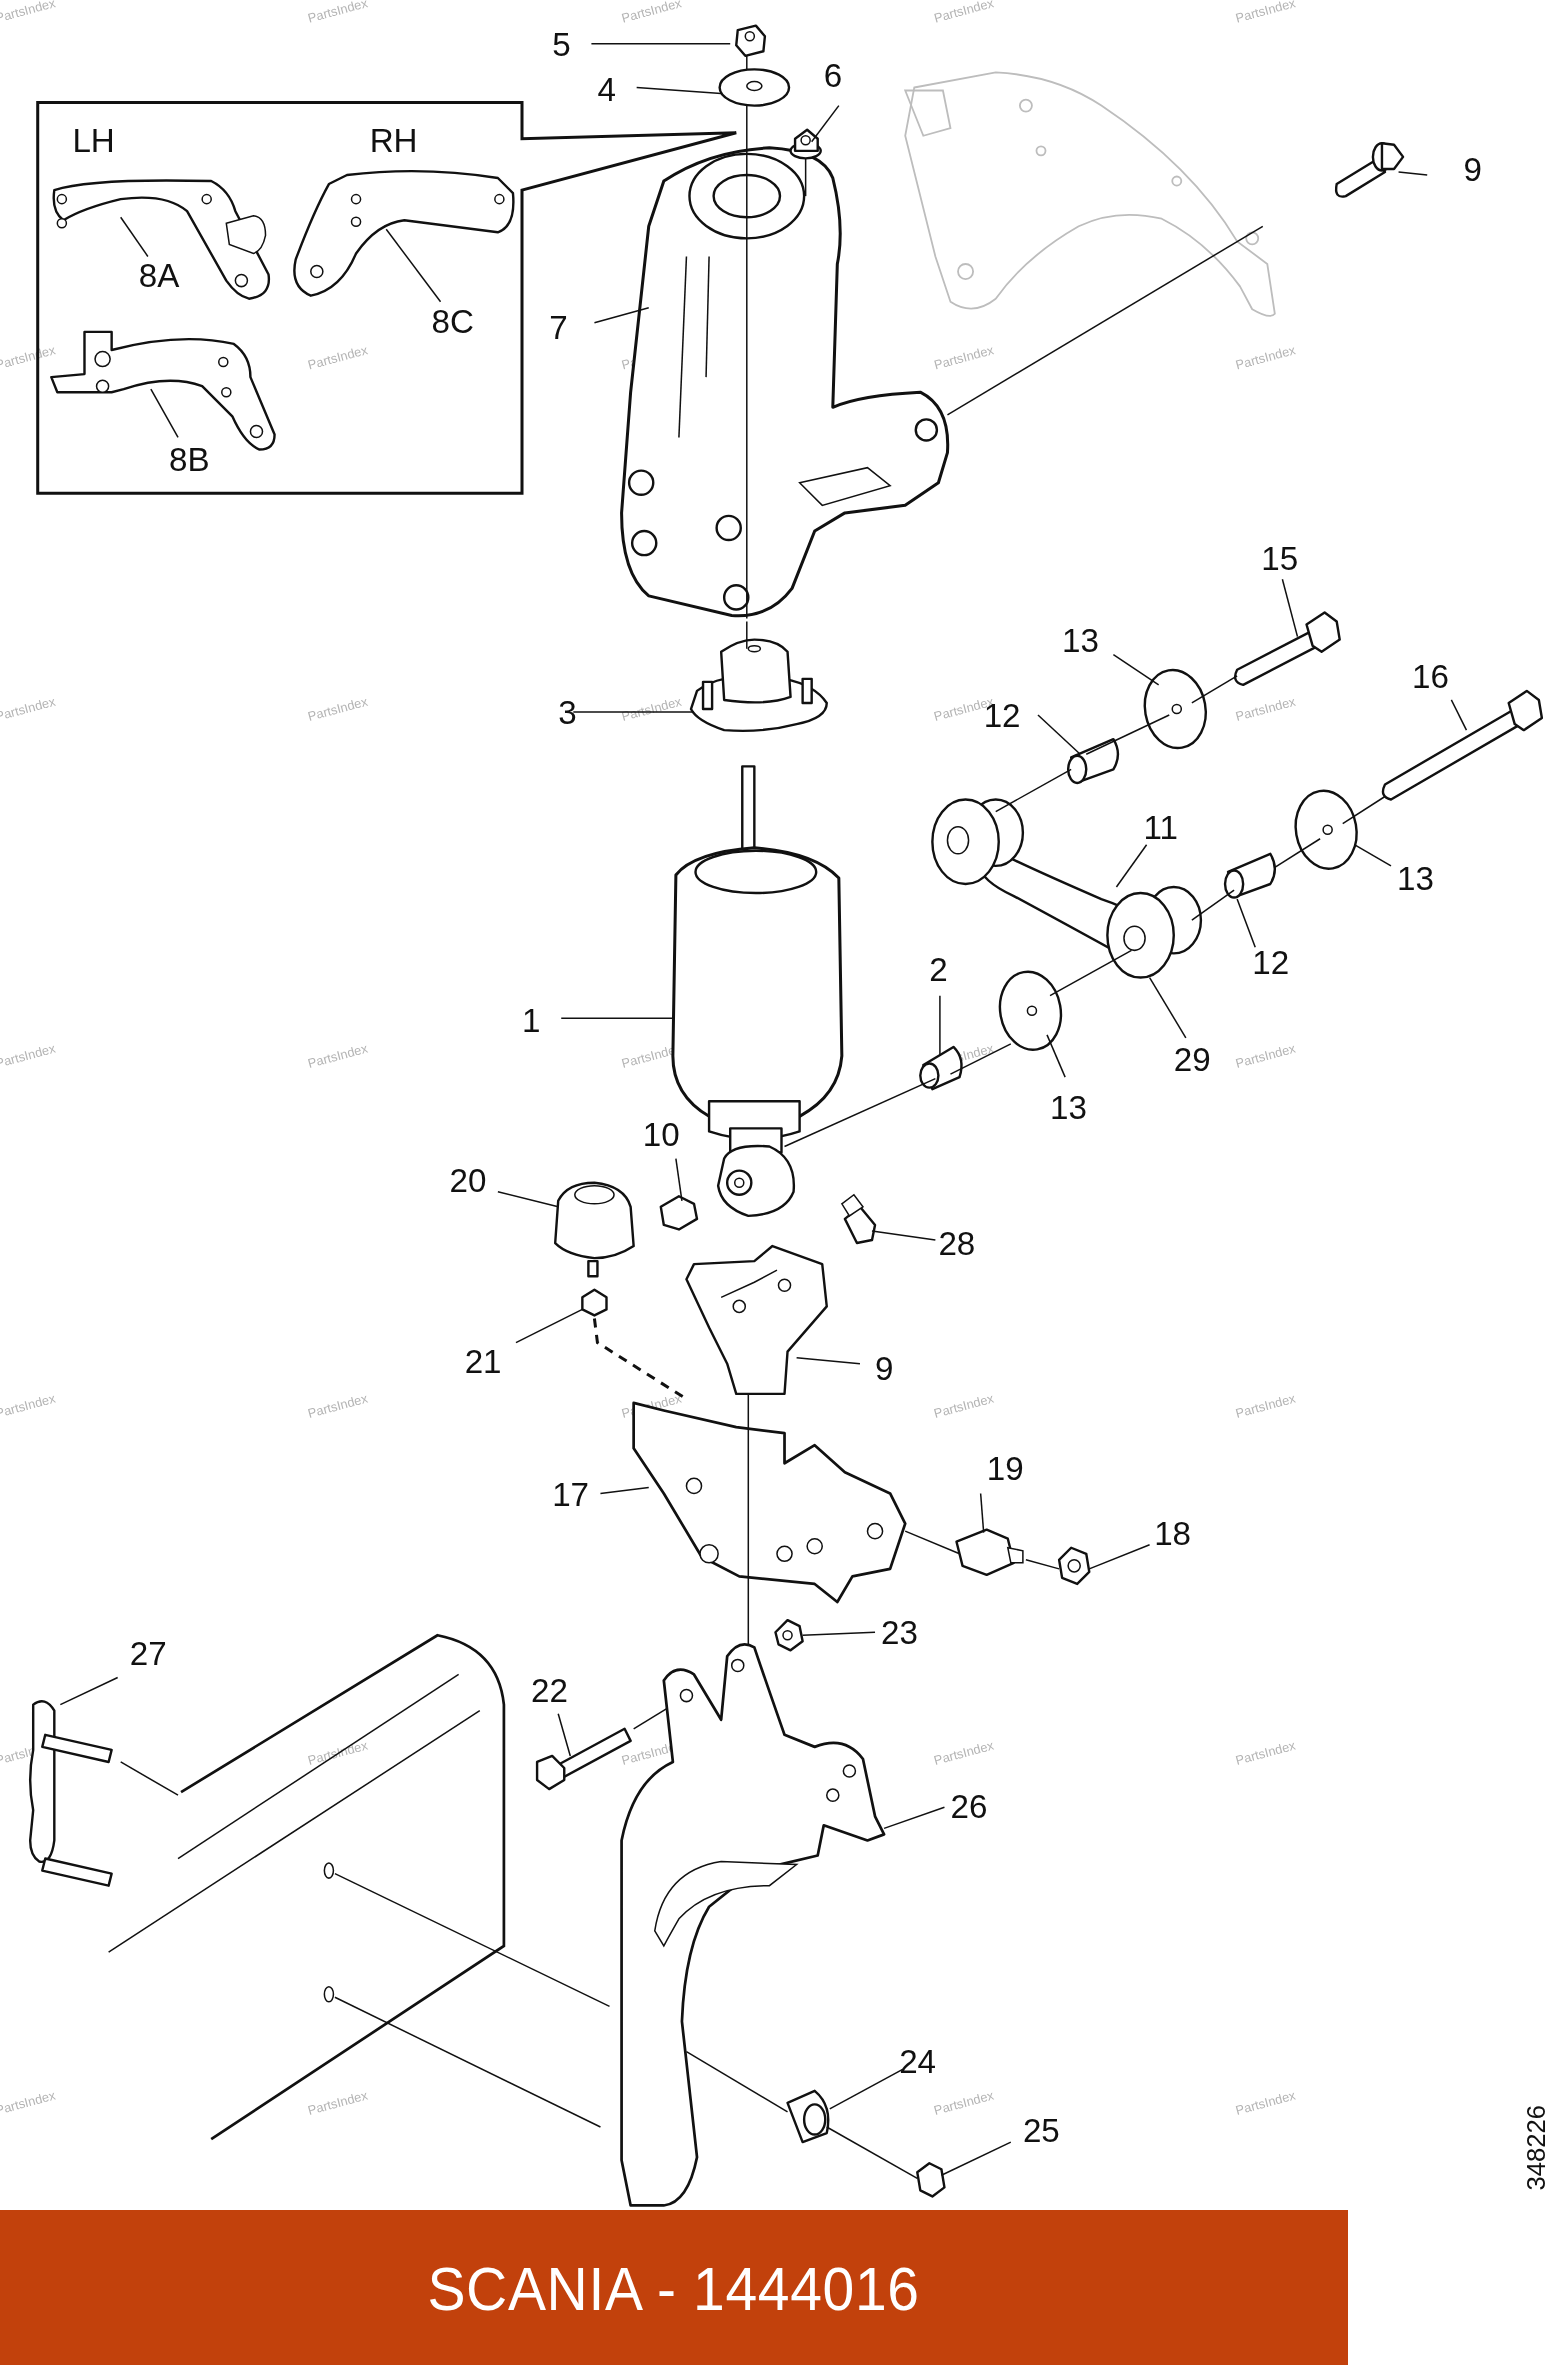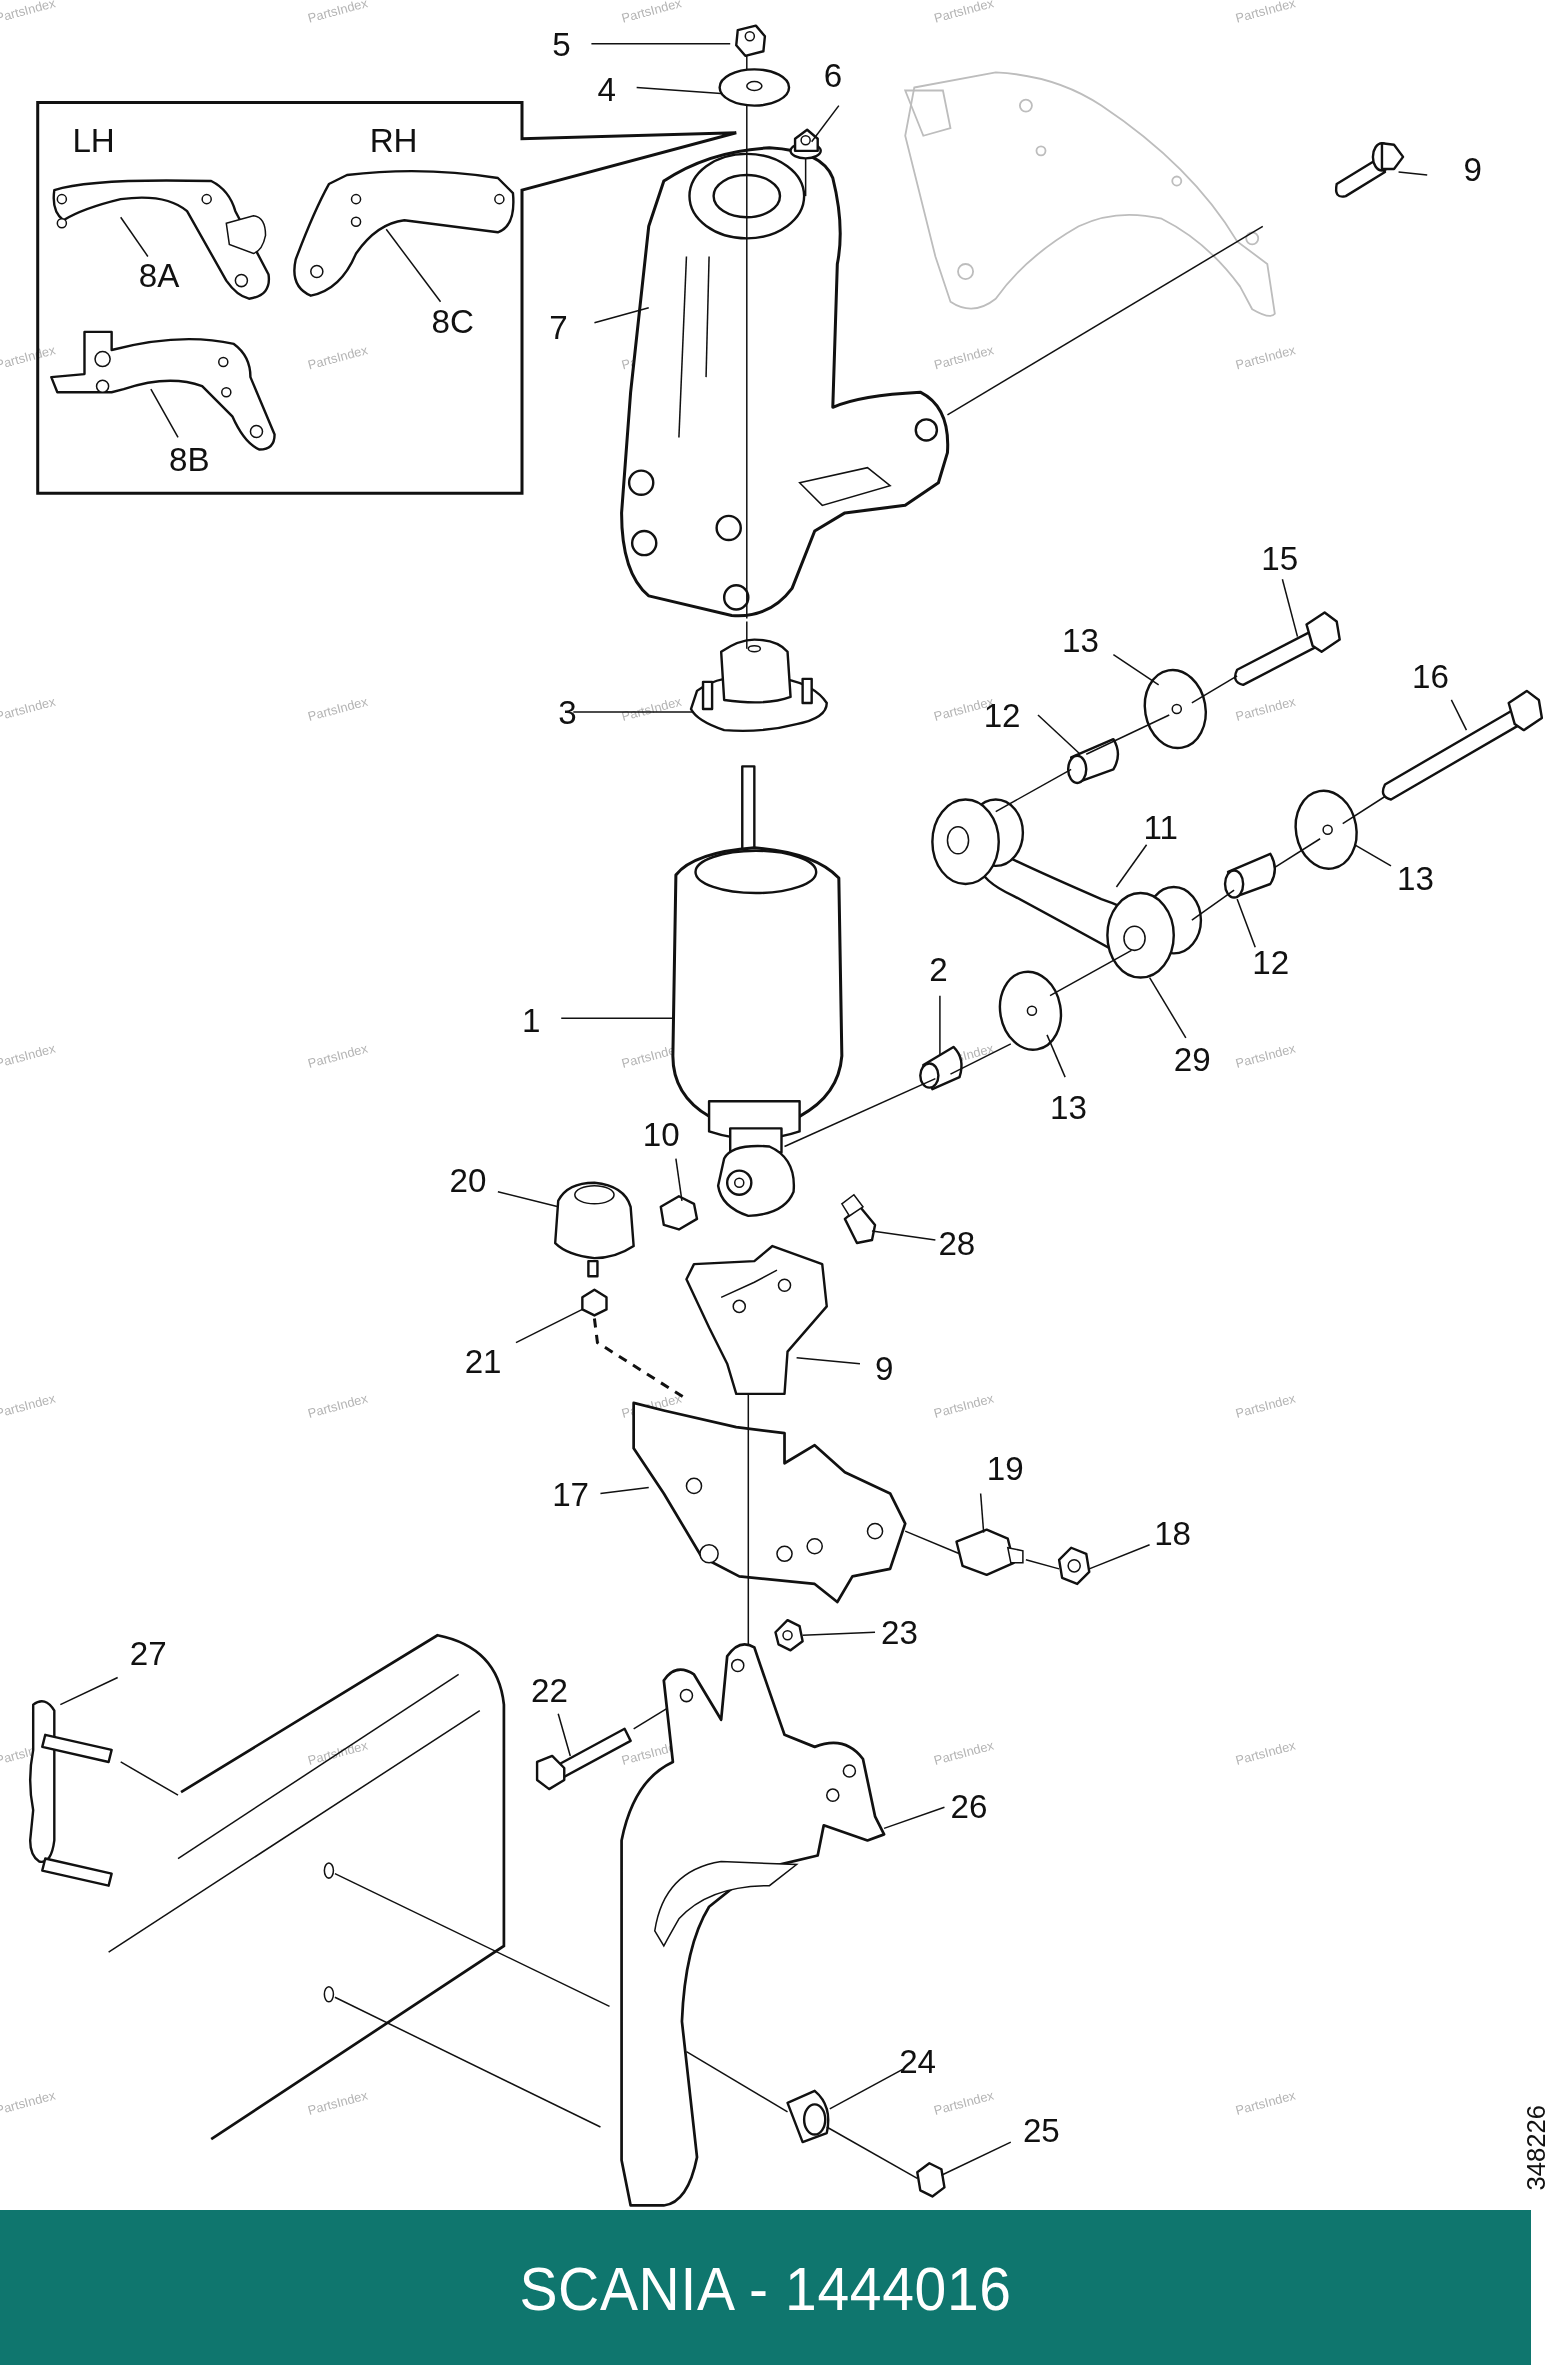--- a/index.html
+++ b/index.html
@@ -7,22 +7,22 @@
          font-family: "Liberation Sans", sans-serif; }
   #diagram { position: absolute; left: 0; top: 0; width: 1563px; height: 2210px; }
   #diagram text { font-family: "Liberation Sans", sans-serif; fill: #111; }
   .callout { font-size: 22px; }
   .wm { font-size: 8.5px; fill: #b4b4b4 !important; }
   .ln { stroke: #111; stroke-width: 1; fill: none; }
   .pt { stroke: #111; stroke-width: 1.6; fill: #fff; stroke-linejoin: round; }
   .pt-thin { stroke: #111; stroke-width: 1; fill: #fff; }
   .ghost { stroke: #bdbdbd; stroke-width: 1.2; fill: none; }
   .dash { stroke: #111; stroke-width: 2; fill: none; stroke-dasharray: 6 5; }
-  #footer { position: absolute; left: 0; top: 2210px; width: 1531px; height: 156px;
-            background: #0f766e; display: flex; align-items: center; justify-content: center; }
+  #footer { position: absolute; left: 0; top: 2210px; width: 1348px; height: 156px;
+            background: #c2410c; display: flex; align-items: center; justify-content: center; }
   #footer-title { color: #ffffff; font-size: 62px; letter-spacing: 0.7px;
                   font-family: "Liberation Sans", sans-serif; transform: scaleX(0.92); }
 </style>
 </head>
 <body>
 
 <svg id="diagram" viewBox="0 0 1036 1465" preserveAspectRatio="none" xmlns="http://www.w3.org/2000/svg">
 
   <g transform="rotate(-12)">
   </g>

